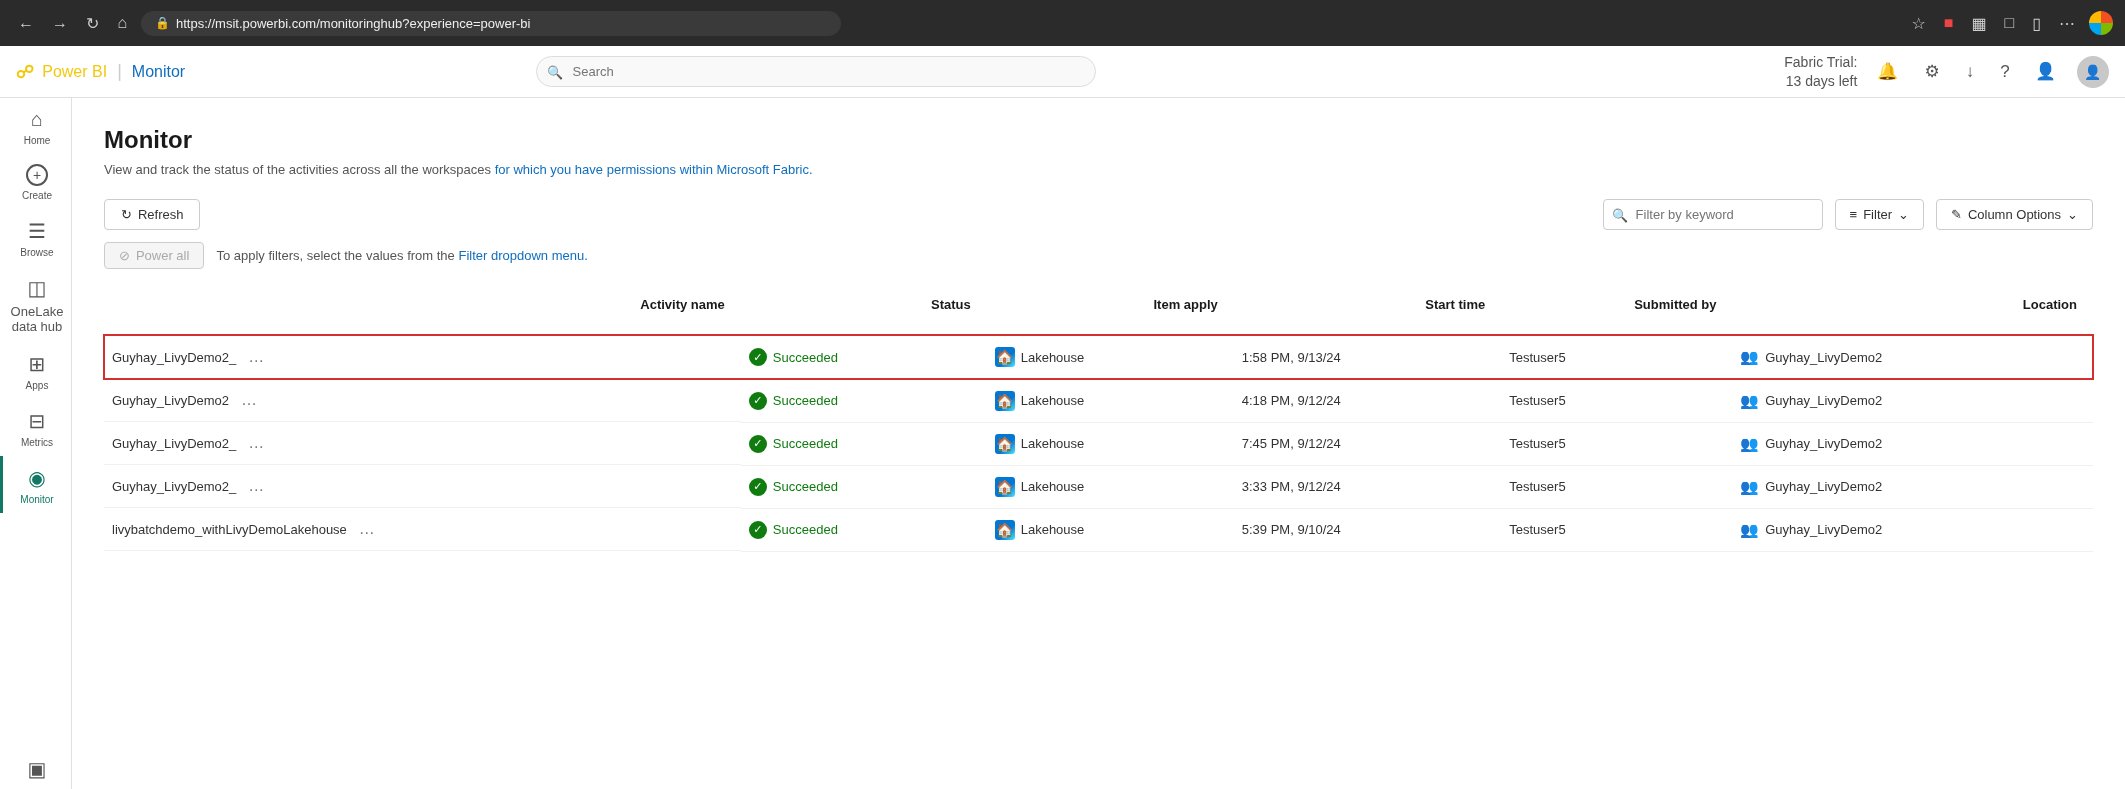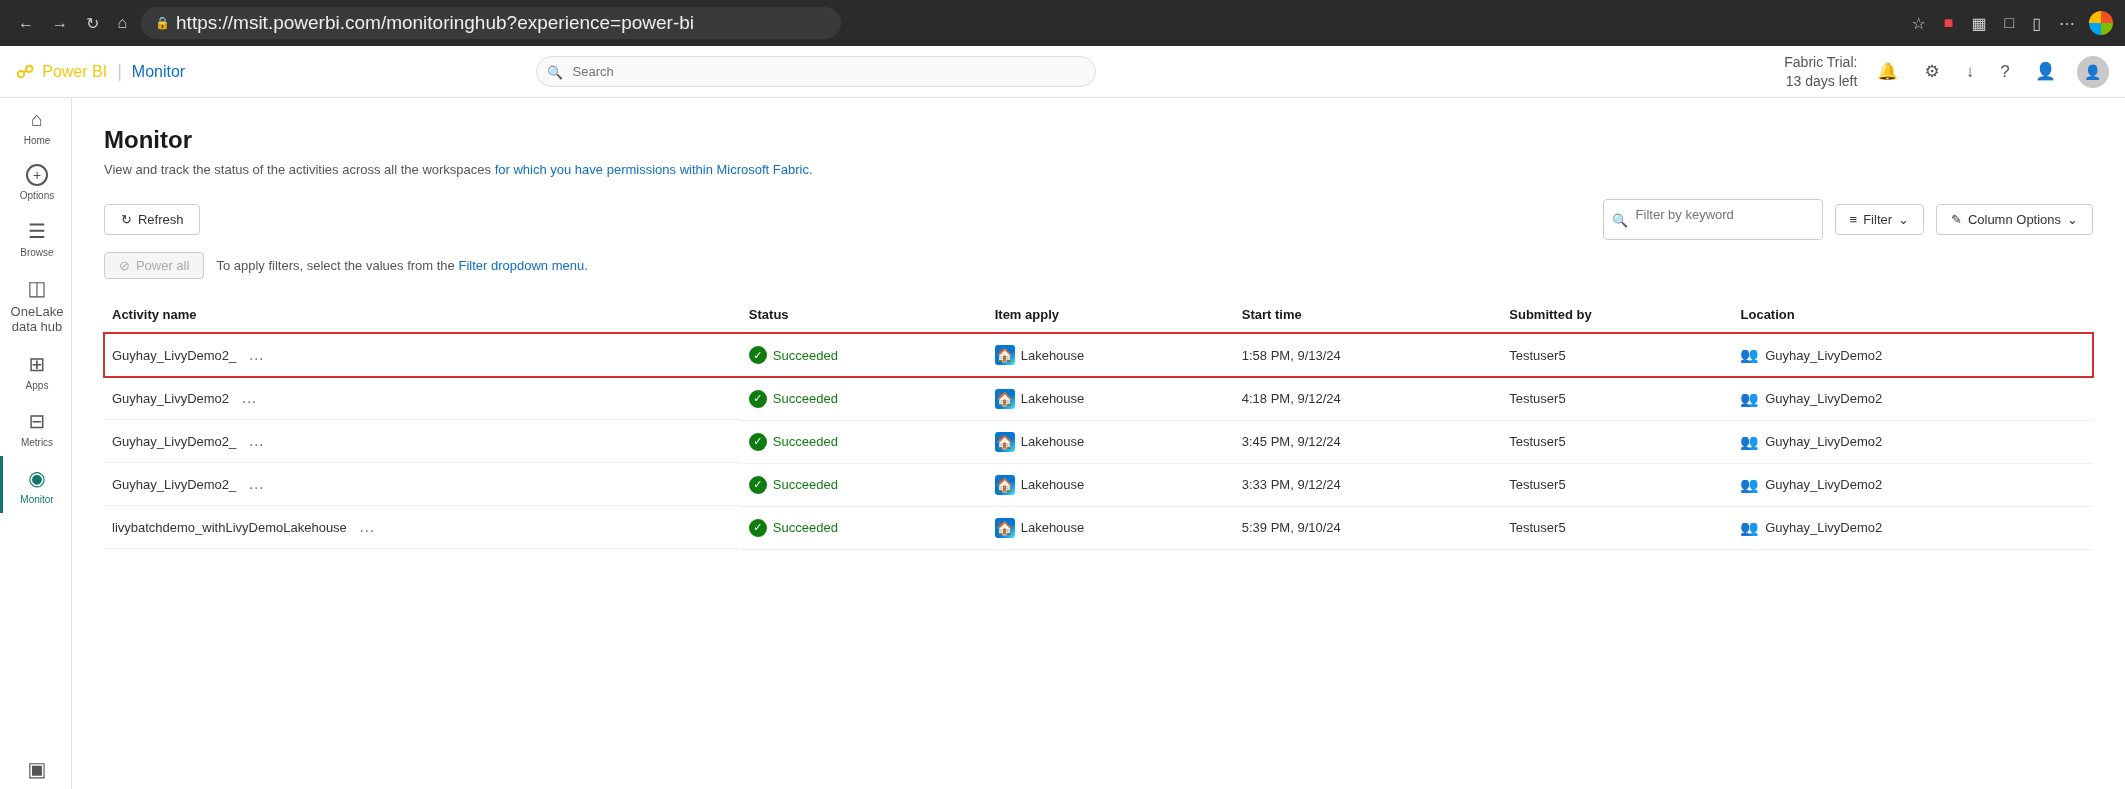--- a/index.html
+++ b/index.html
@@ -23,21 +23,21 @@
       border-radius: 20px;
       color: #eee;
       padding: 5px 14px;
       font-size: 13px;
       max-width: 700px;
       display: flex;
       align-items: center;
       gap: 6px;
     }
     .address-bar input {
-      background: none; border: none; color: #eee; font-size: 19px; outline: none; flex: 1;
+      background: none; border: none; color: #eee; font-size: 13px; outline: none; flex: 1;
     }
     .browser-right-icons { display: flex; gap: 10px; align-items: center; margin-left: auto; }
     .browser-icon { color: #ccc; font-size: 16px; cursor: pointer; padding: 4px; border-radius: 4px; }
     .ms-circle { width: 24px; height: 24px; border-radius: 50%; background: conic-gradient(#f25022 0deg 90deg, #7fba00 90deg 180deg, #00a4ef 180deg 270deg, #ffb900 270deg 360deg); }
 
     
     .app-layout { display: flex; height: calc(100vh - 46px); }
 
     
     .app-topbar {
@@ -141,21 +141,21 @@
     .btn-refresh {
       display: flex; align-items: center; gap: 6px;
       border: 1px solid #ccc; background: #fff;
       padding: 7px 16px; border-radius: 4px;
       font-size: 13px; cursor: pointer; color: #333;
     }
     .filter-keyword {
       position: relative; margin-left: auto;
     }
     .filter-keyword input {
-      padding: 7px 14px 17px 32px;
+      padding: 7px 14px 7px 32px;
       border: 1px solid #ccc; border-radius: 4px;
       font-size: 13px; width: 220px; outline: none;
     }
     .filter-keyword .fk-icon {
       position: absolute; left: 10px; top: 50%; transform: translateY(-50%);
       color: #777; font-size: 13px;
     }
     .btn-filter {
       display: flex; align-items: center; gap: 6px;
       border: 1px solid #ccc; background: #fff;
@@ -179,22 +179,22 @@
       border: 1px solid #ccc; background: #f5f5f5;
       padding: 5px 14px; border-radius: 4px;
       font-size: 13px; cursor: not-allowed; color: #aaa;
     }
     .filter-hint { font-size: 13px; color: #555; }
     .filter-hint a { color: #106ebe; text-decoration: none; }
 
     
     .data-table { width: 100%; border-collapse: collapse; }
     .data-table th {
-      text-align: left; font-size: 13px; font-weight: 600;
-      color: #1a1a1a; padding: 10px 16px 10px 8px;
+      text-align: right; font-size: 13px; font-weight: 600;
+      color: #1a1a1a; padding: 10px 16px 22px 8px;
       border-bottom: 2px solid #e0e0e0;
       white-space: nowrap;
     }
     .data-table td {
       padding: 10px 16px 10px 8px;
       font-size: 13px; color: #333;
       border-bottom: 1px solid #f0f0f0;
       white-space: nowrap;
     }
 
@@ -270,21 +270,21 @@
     </div>
   </div>
 
   <div class="sidebar">
     <a class="sidebar-item">
       <span class="si-icon">⌂</span>
       <span class="si-label">Home</span>
     </a>
     <a class="sidebar-item">
       <span class="si-icon" style="border:2px solid #555;border-radius:50%;width:22px;height:22px;display:flex;align-items:center;justify-content:center;font-size:14px;">+</span>
-      <span class="si-label">Options</span>
+      <span class="si-label">Create</span>
     </a>
     <a class="sidebar-item">
       <span class="si-icon">☰</span>
       <span class="si-label">Browse</span>
     </a>
     <a class="sidebar-item">
       <span class="si-icon">◫</span>
       <span class="si-label" style="font-size:13px;">OneLake<br>data hub</span>
     </a>
     <a class="sidebar-item">
@@ -418,21 +418,21 @@
                   <span style="display: inline-flex; align-items: center; justify-content: center; width: 18px; height: 18px; background: rgb(16, 124, 16); border-radius: 50%; color: white; font-size: 11px;">✓</span>
                   <span>Succeeded</span>
                 </div>
               </td>
               <td>
                 <div class="item-type-cell">
                   <span class="lakehouse-icon" style="font-size: 14px; display: inline-flex; align-items: center; justify-content: center; width: 20px; height: 20px;">🏠</span>
                   <span>Lakehouse</span>
                 </div>
               </td>
-              <td>3:45 PM, 9/12/24</td>
+              <td>7:45 PM, 9/12/24</td>
               <td>Testuser5</td>
               <td>
                 <div class="location-cell">
                   <span class="location-icon" style="color: rgb(0, 120, 212);">👥</span>
                   <span>Guyhay_LivyDemo2</span>
                 </div>
               </td>
             </tr>
             <tr>
               <td style="display: flex; align-items: center; gap: 6px;">

